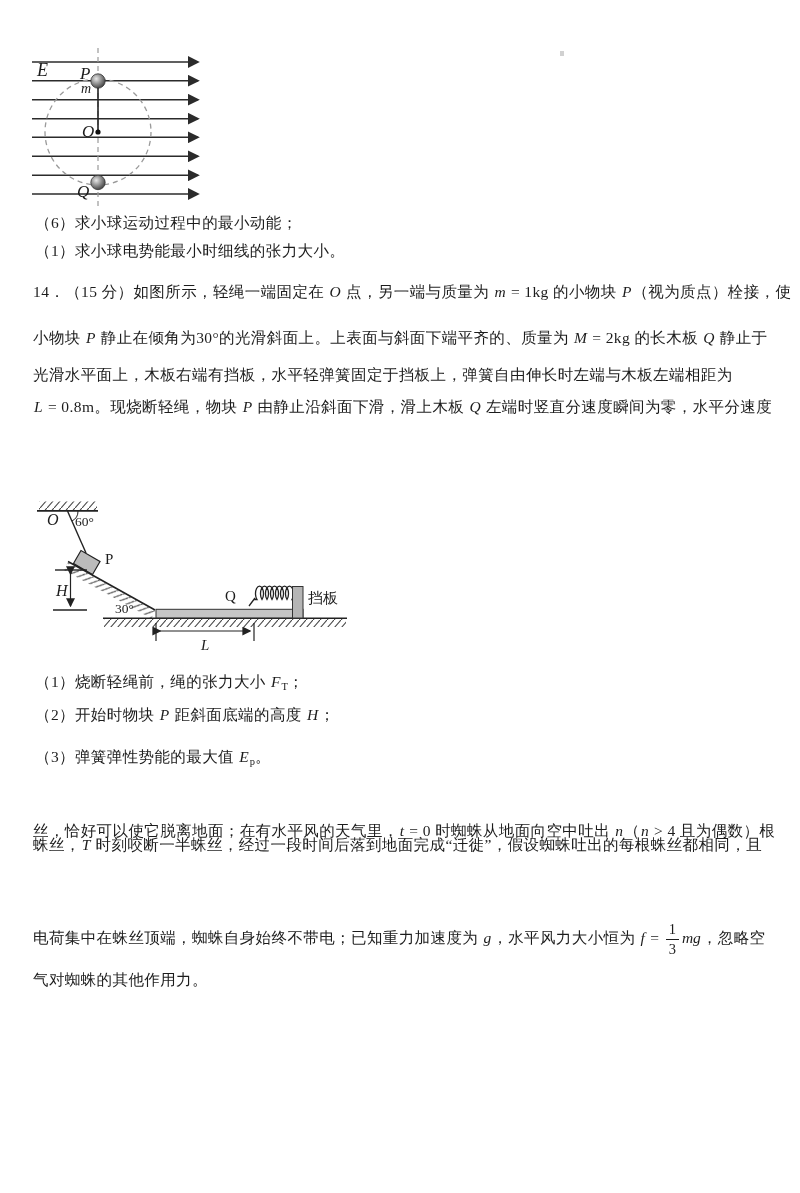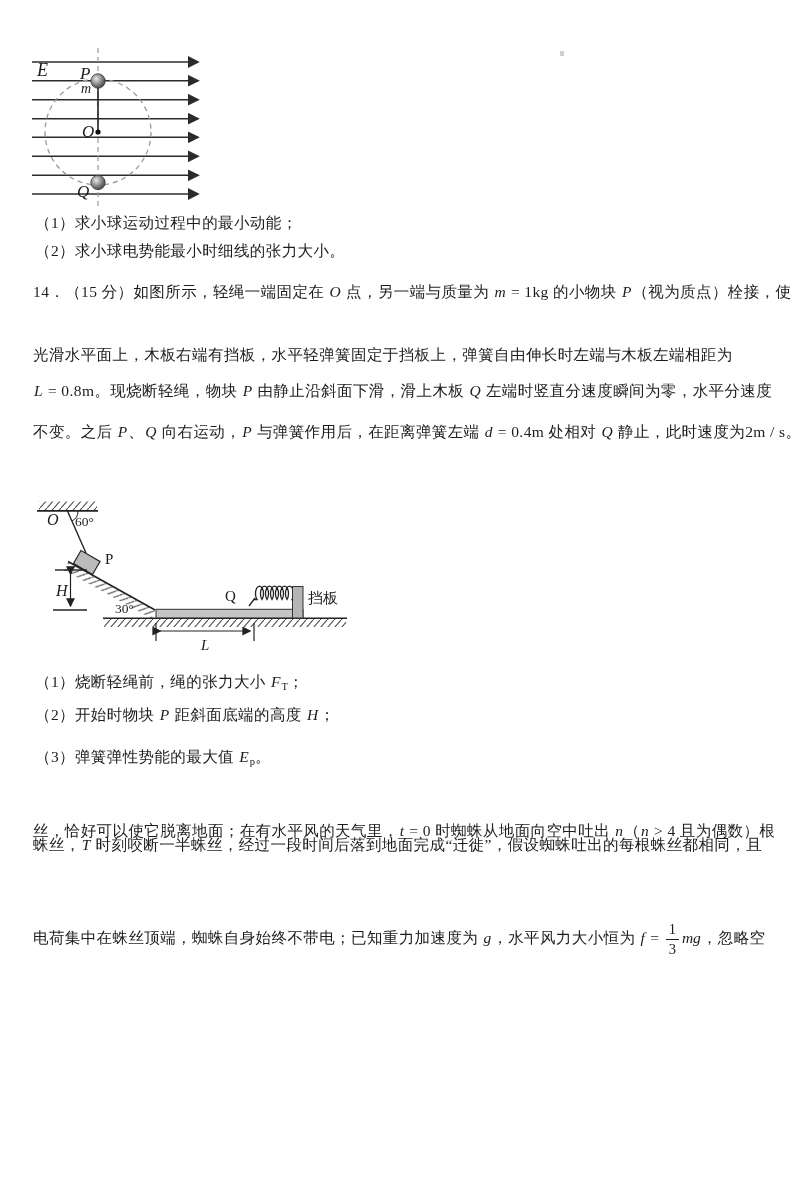--- a/index.html
+++ b/index.html
@@ -81,27 +81,27 @@
     <circle cx="68" cy="94" r="2.6" fill="#111"></circle>
     <circle cx="68" cy="43" r="7.2" fill="url(#ballG)" stroke="#333" stroke-width="0.8"></circle>
     <circle cx="68" cy="144.5" r="7.2" fill="url(#ballG)" stroke="#333" stroke-width="0.8"></circle>
     <text class="it" x="7" y="38" font-size="18">E</text>
     <text class="it" x="50" y="41" font-size="17">P</text>
     <text class="it" x="51" y="55" font-size="14">m</text>
     <text class="it" x="52" y="99" font-size="17">O</text>
     <text class="it" x="47" y="159" font-size="17">Q</text>
   </svg>
 
-  <div class="tline indent" style="top:212px">（1）求小球运动过程中的最小动能；</div>
-  <div class="tline indent" style="top:240px">（2）求小球电势能最小时细线的张力大小。</div>
+  <div class="tline indent" style="top:212px">（6）求小球运动过程中的最小动能；</div>
+  <div class="tline indent" style="top:240px">（1）求小球电势能最小时细线的张力大小。</div>
 
   <div class="tline" style="top:281px">14．（15 分）如图所示，轻绳一端固定在 <i class="mv">O</i> 点，另一端与质量为 <i class="mv">m</i> = 1kg 的小物块 <i class="mv">P</i>（视为质点）栓接，使</div>
-  <div class="tline" style="top:344px">光滑水平面上，木板右端有挡板，水平轻弹簧固定于挡板上，弹簧自由伸长时左端与木板左端相距为</div>
-  <div class="tline" style="top:380px"><i class="mv">L</i> = 0.8m。现烧断轻绳，物块 <i class="mv">P</i> 由静止沿斜面下滑，滑上木板 <i class="mv">Q</i> 左端时竖直分速度瞬间为零，水平分速度</div>
-  <div class="tline" style="top:421px">不变。之后 <i class="mv">P</i>、<i class="mv">Q</i> 向右运动，<i class="mv">P</i> 与弹簧作用后，在距离弹簧左端 <i class="mv">d</i> = 0.4m 处相对 <i class="mv">Q</i> 静止，此时速度为2m / s。</div>
+  <div class="tline" style="top:327px">小物块 <i class="mv">P</i> 静止在倾角为30°的光滑斜面上。上表面与斜面下端平齐的、质量为 <i class="mv">M</i> = 2kg 的长木板 <i class="mv">Q</i> 静止于</div>
+  <div class="tline" style="top:364px">光滑水平面上，木板右端有挡板，水平轻弹簧固定于挡板上，弹簧自由伸长时左端与木板左端相距为</div>
+  <div class="tline" style="top:396px"><i class="mv">L</i> = 0.8m。现烧断轻绳，物块 <i class="mv">P</i> 由静止沿斜面下滑，滑上木板 <i class="mv">Q</i> 左端时竖直分速度瞬间为零，水平分速度</div>
 
   <svg class="fig" style="left:33px;top:500px" width="345" height="155" viewBox="0 0 345 155">
     <defs>
       <marker id="arrB" viewBox="0 0 10 10" refX="8.5" refY="5" markerWidth="7.5" markerHeight="7.5" orient="auto">
         <path d="M0 0 L10 5 L0 10 z" fill="#222"></path>
       </marker>
       <pattern id="hatchP" width="7" height="8" patternUnits="userSpaceOnUse">
         <line x1="0" y1="8" x2="7" y2="0" stroke="#444" stroke-width="1.1"></line>
       </pattern>
     </defs>
@@ -141,15 +141,16 @@
     <text class="it" x="168" y="150" font-size="15">L</text>
   </svg>
 
   <div class="tline indent" style="top:671px">（1）烧断轻绳前，绳的张力大小 <i class="mv">F</i><sub>T</sub>；</div>
   <div class="tline indent" style="top:704px">（2）开始时物块 <i class="mv">P</i> 距斜面底端的高度 <i class="mv">H</i>；</div>
   <div class="tline indent" style="top:746px">（3）弹簧弹性势能的最大值 <i class="mv">E</i><sub>p</sub>。</div>
 
   <div class="tline" style="top:820px">丝，恰好可以使它脱离地面；在有水平风的天气里，<i class="mv">t</i> = 0 时蜘蛛从地面向空中吐出 <i class="mv">n</i>（<i class="mv">n</i> &gt; 4 且为偶数）根</div>
   <div class="tline" style="top:834px">蛛丝，<i class="mv">T</i> 时刻咬断一半蛛丝，经过一段时间后落到地面完成“迁徙”，假设蜘蛛吐出的每根蛛丝都相同，且</div>
   <div class="tline" style="top:922px">电荷集中在蛛丝顶端，蜘蛛自身始终不带电；已知重力加速度为 <i class="mv">g</i>，水平风力大小恒为 <i class="mv">f</i> = <span class="frac"><span class="fnum">1</span><span class="fden">3</span></span><i class="mv">mg</i>，忽略空</div>
+  <div class="tline" style="top:969px">气对蜘蛛的其他作用力。</div>
 
   <div class="artifact"></div>
 </div>
 
 </body></html>

